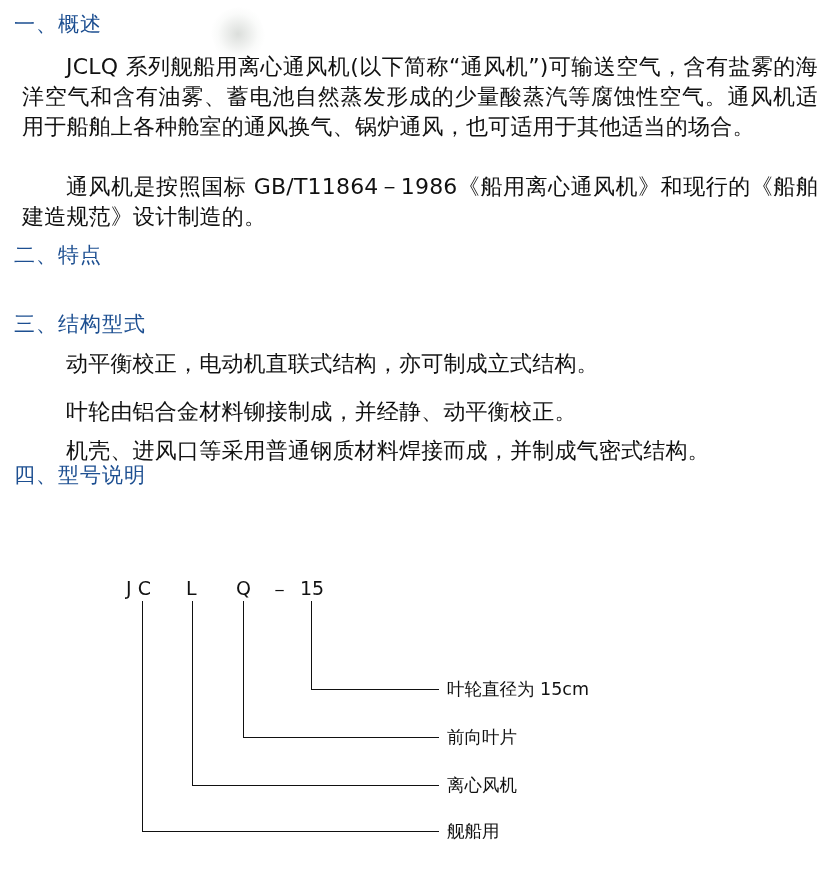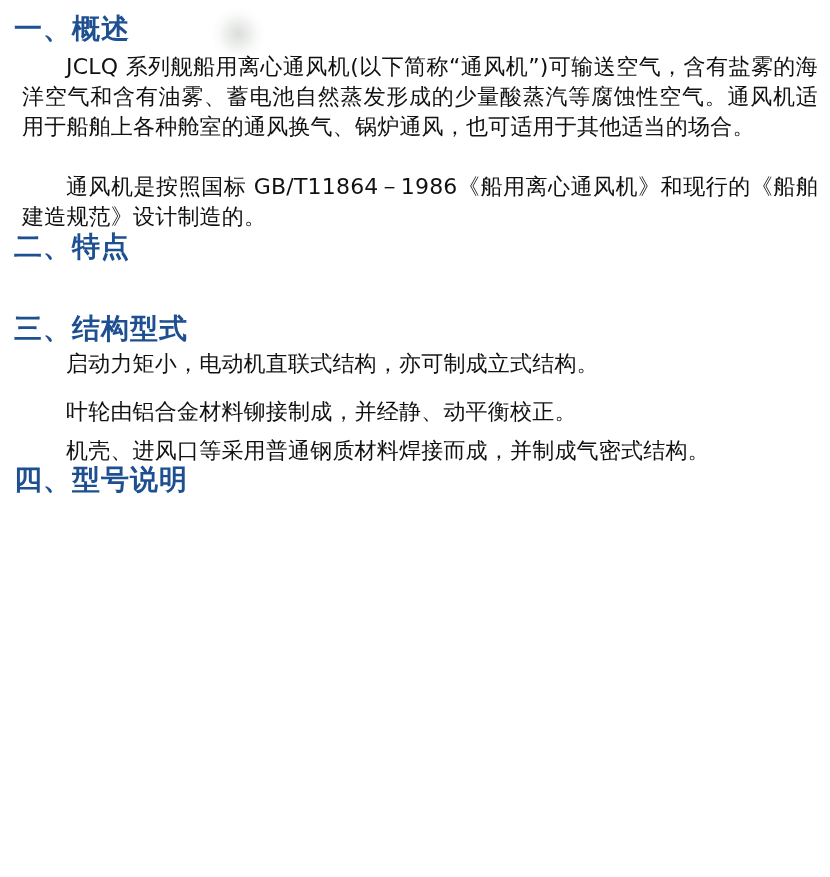--- a/index.html
+++ b/index.html
@@ -16,22 +16,22 @@
     overflow: hidden;
   }
   .page {
     position: relative;
     width: 830px;
     height: 877px;
     padding: 0;
   }
   .section-heading {
     color: #1d4f91;
-    font-weight: bold;
-    font-size: 28px;
+    font-weight: normal;
+    font-size: 21px;
     letter-spacing: 1px;
     margin: 0;
     padding: 0;
   }
   .heading-wrap {
     position: absolute;
     left: 14px;
   }
   .para {
     position: absolute;
@@ -45,21 +45,21 @@
     text-indent: 2em;
   }
   .p1 { left: 22px; top: 52px; width: 796px; }
   .p2 { left: 22px; top: 172px; width: 796px; }
   .p3 { left: 22px; top: 258px; width: 796px; }
   .p4 { left: 22px; top: 349px; width: 796px; }
   .p5 { left: 22px; top: 397px; width: 796px; }
   .p6 { left: 22px; top: 436px; width: 796px; }
 
   .h1 { top: 10px; }
-  .h2 { top: 228px; }
+  .h2 { top: 241px; }
   .h3 { top: 310px; text-align: center; }
   .h4 { top: 461px; }
 
   
   .diagram {
     position: absolute;
     left: 0;
     top: 555px;
     width: 830px;
     height: 310px;
@@ -111,22 +111,47 @@
   <div class="para indent p1">JCLQ 系列舰船用离心通风机(以下简称“通风机”)可输送空气，含有盐雾的海洋空气和含有油雾、蓄电池自然蒸发形成的少量酸蒸汽等腐蚀性空气。通风机适用于船舶上各种舱室的通风换气、锅炉通风，也可适用于其他适当的场合。</div>
   <div class="para indent p2">通风机是按照国标 GB/T11864－1986《船用离心通风机》和现行的《船舶建造规范》设计制造的。</div>
 
   <div class="heading-wrap h2">
     <div class="section-heading">二、特点</div>
   </div>
 
   <div class="heading-wrap h3">
     <div class="section-heading">三、结构型式</div>
   </div>
-  <div class="para indent p4">启动力矩小，电动机直联式结构，亦可制成立式结构。</div>
+  <div class="para indent p4">动平衡校正，电动机直联式结构，亦可制成立式结构。</div>
   <div class="para indent p6">机壳、进风口等采用普通钢质材料焊接而成，并制成气密式结构。</div>
   <div class="para indent p5">叶轮由铝合金材料铆接制成，并经静、动平衡校正。</div>
 
   <div class="heading-wrap h4">
     <div class="section-heading">四、型号说明</div>
   </div>
 
+  <div class="diagram">
+
+    <div class="code-char" style="left:126px; top:22px;">J C</div>
+    <div class="code-char" style="left:186px; top:22px;">L</div>
+    <div class="code-char" style="left:236px; top:22px;">Q</div>
+    <div class="code-char" style="left:270px; top:22px;">－</div>
+    <div class="code-char" style="left:300px; top:22px;">15</div>
+
+    <div class="vline" style="left:311px; top:46px; height:88px;"></div>
+    <div class="hline" style="left:311px; top:134px; width:128px;"></div>
+    <div class="leader-label" style="left:447px; top:122px;">叶轮直径为 15cm</div>
+
+    <div class="vline" style="left:243px; top:46px; height:136px;"></div>
+    <div class="hline" style="left:243px; top:182px; width:196px;"></div>
+    <div class="leader-label" style="left:447px; top:170px;">前向叶片</div>
+
+    <div class="vline" style="left:192px; top:46px; height:184px;"></div>
+    <div class="hline" style="left:192px; top:230px; width:247px;"></div>
+    <div class="leader-label" style="left:447px; top:218px;">离心风机</div>
+
+    <div class="vline" style="left:142px; top:46px; height:230px;"></div>
+    <div class="hline" style="left:142px; top:276px; width:297px;"></div>
+    <div class="leader-label" style="left:447px; top:264px;">舰船用</div>
+
+  </div>
 
 </div>
 
 </body></html>

